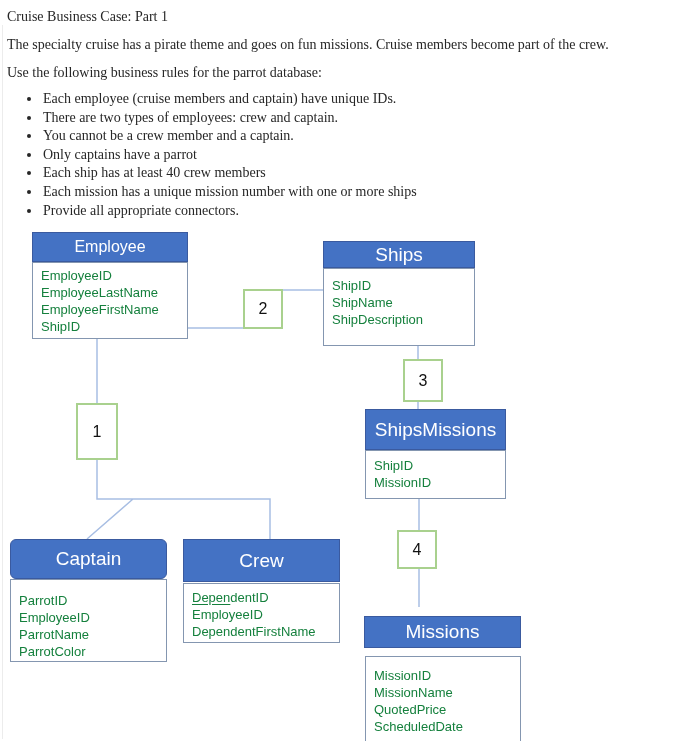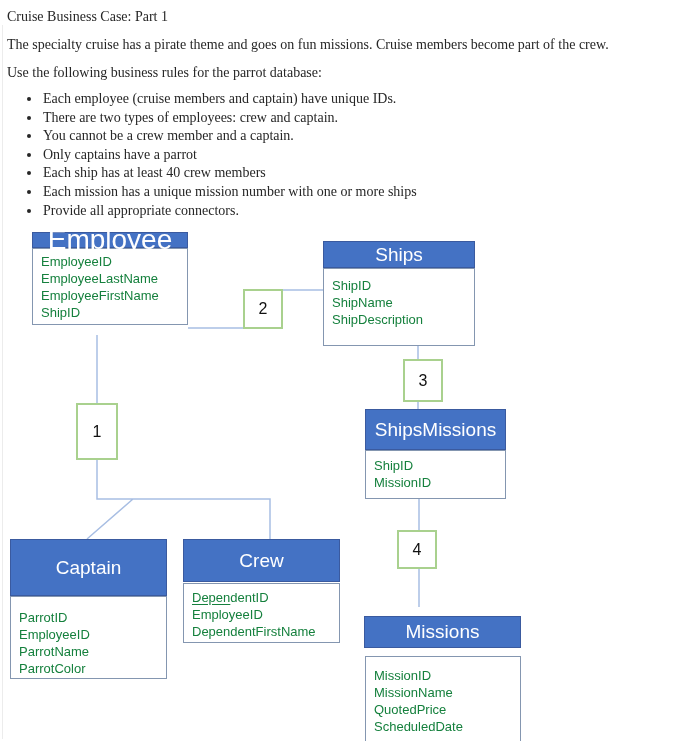--- a/index.html
+++ b/index.html
@@ -84,21 +84,21 @@
              M133 499 L87 539
              M188 328 H243
              M283 290 H323
              M418 346 V359
              M418 402 V409
              M419 499 V530
              M419 569 V607" stroke="#A8BEE3" stroke-width="1.5" fill="none"></path>
   </svg>
 
   <div class="entity" style="left:32px; top:232px; width:156px;">
-    <div class="entity-header" style="height:16px; font-size:28px;">Employee</div>
+    <div class="entity-header" style="height:30px; font-size:16px;">Employee</div>
     <div class="entity-attrs" style="height:77px; padding-top:4px;">
       <div class="attr">EmployeeID</div>
       <div class="attr">EmployeeLastName</div>
       <div class="attr">EmployeeFirstName</div>
       <div class="attr">ShipID</div>
     </div>
   </div>
 
   <div class="entity" style="left:323px; top:241px; width:152px;">
     <div class="entity-header" style="height:27px;">Ships</div>
@@ -111,21 +111,21 @@
 
   <div class="entity" style="left:365px; top:409px; width:141px;">
     <div class="entity-header" style="height:41px;">ShipsMissions</div>
     <div class="entity-attrs" style="height:49px; padding-top:6px;">
       <div class="attr">ShipID</div>
       <div class="attr">MissionID</div>
     </div>
   </div>
 
   <div class="entity" style="left:10px; top:539px; width:157px;">
-    <div class="entity-header" style="height:57px;">Captain</div>
+    <div class="entity-header" style="height:40px;border-radius:6px;">Captain</div>
     <div class="entity-attrs" style="height:83px; padding-top:12px;">
       <div class="attr">ParrotID</div>
       <div class="attr">EmployeeID</div>
       <div class="attr">ParrotName</div>
       <div class="attr">ParrotColor</div>
     </div>
   </div>
 
   <div class="entity" style="left:183px; top:539px; width:157px;">
     <div class="entity-header" style="height:43px;">Crew</div>

